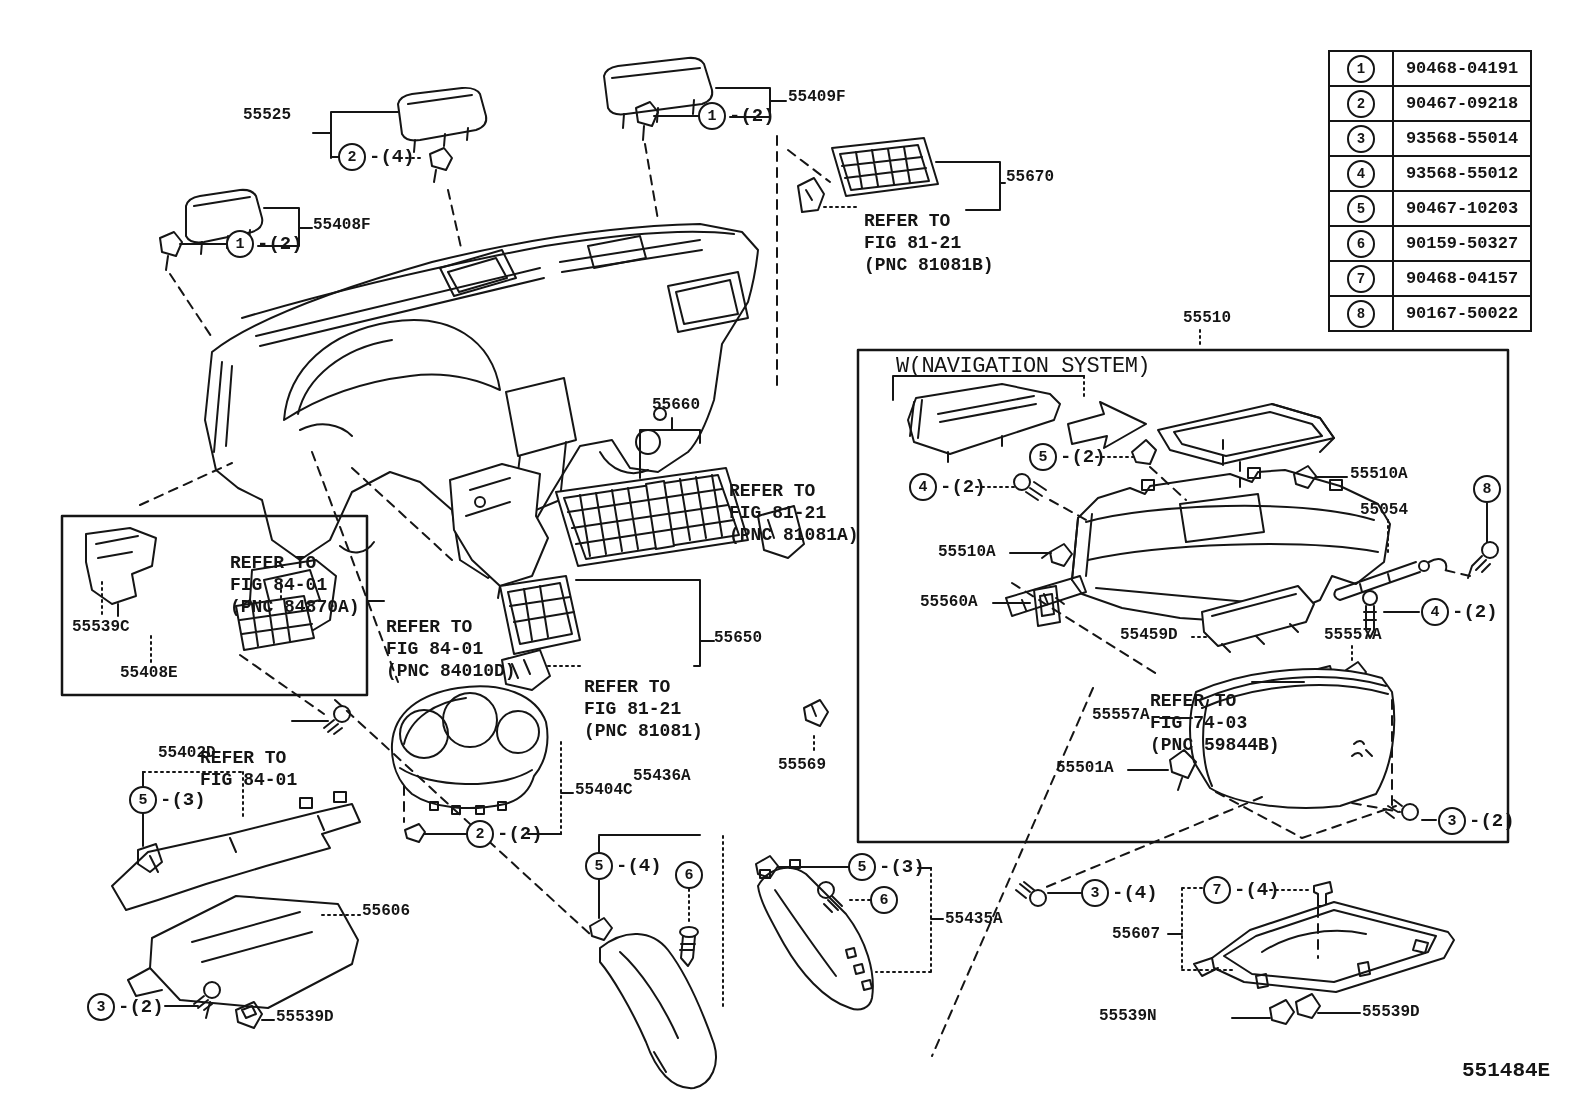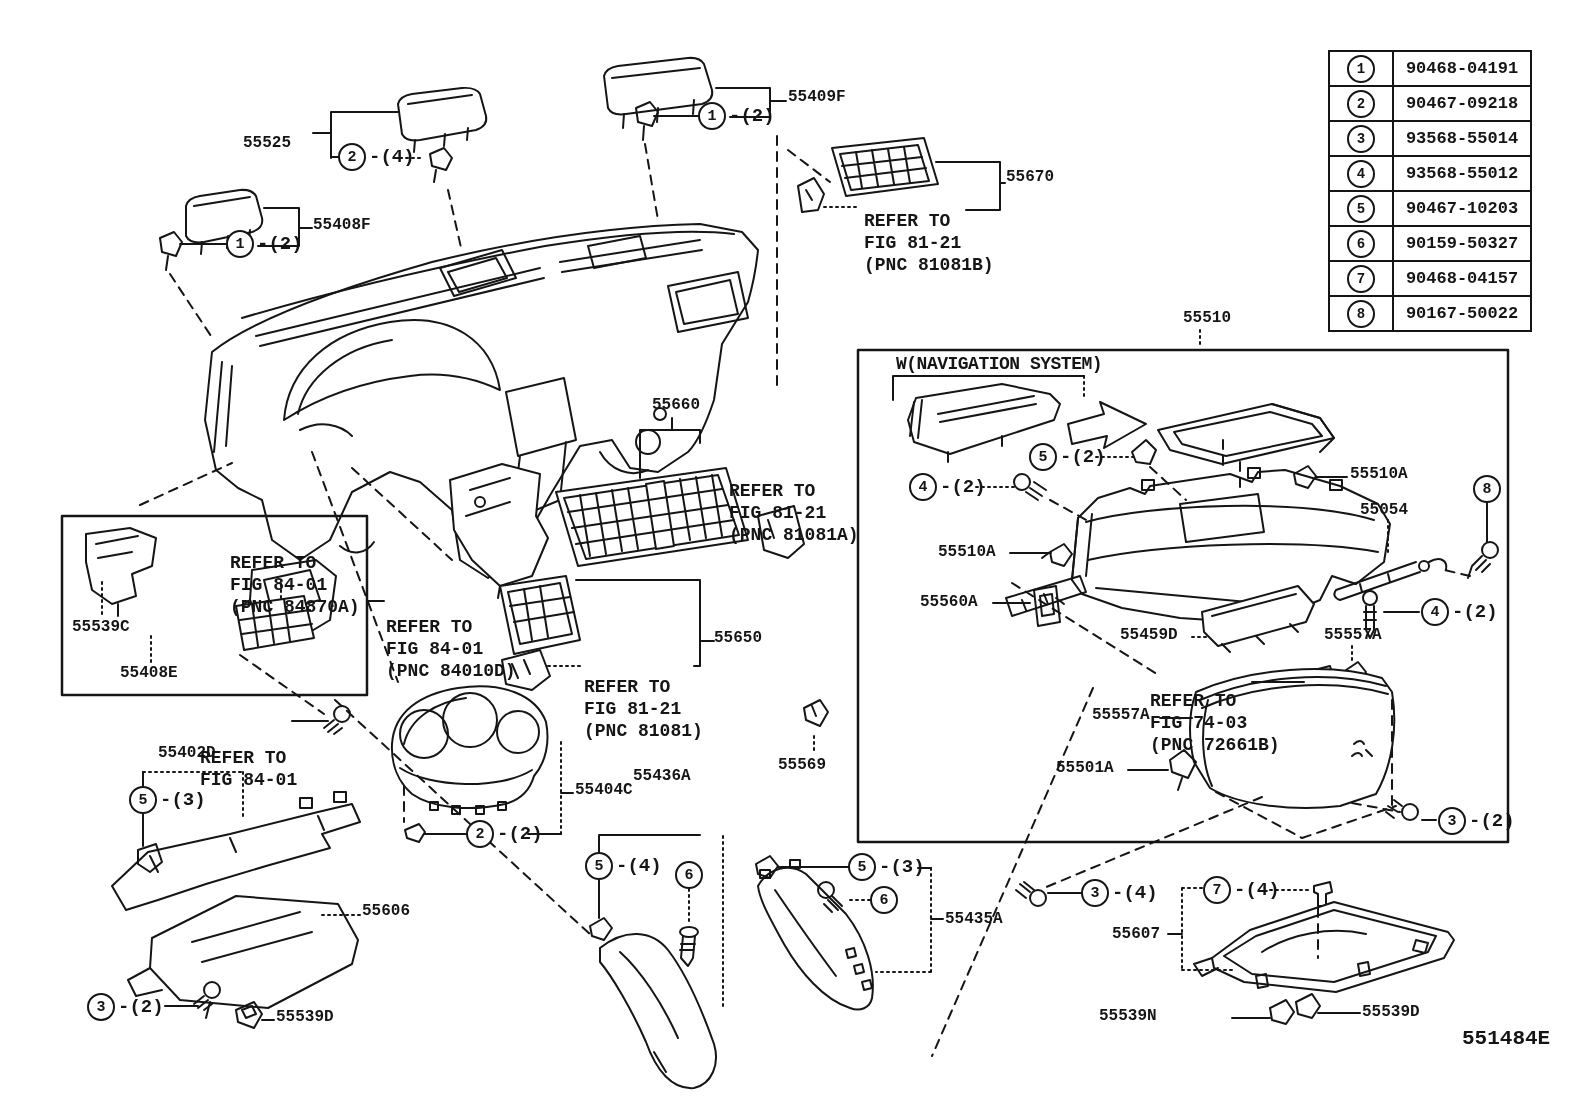--- a/index.html
+++ b/index.html
@@ -1,22 +1,22 @@
 <!DOCTYPE html>
 <html><head>
 <meta charset="utf-8">
 <style>
   html,body{margin:0;padding:0;background:#e8e8e8;}
   .stage{position:relative;width:1592px;height:1099px;background:#ffffff;overflow:hidden;
          font-family:"Liberation Mono","DejaVu Sans Mono",monospace;color:#151515;}
   .stage svg{position:absolute;left:0;top:0;}
   .lbl{position:absolute;font-weight:bold;font-size:16px;line-height:1;white-space:nowrap;letter-spacing:0;}
   .ref{position:absolute;font-weight:bold;font-size:18px;line-height:22px;white-space:pre;}
-  .navcap{position:absolute;font-weight:bold;font-size:18px;letter-spacing:-0.5px;white-space:nowrap;}
-  .code{position:absolute;font-weight:bold;font-size:21px;}
+  .navcap{position:absolute;font-weight:normal;font-size:22px;letter-spacing:-0.5px;white-space:nowrap;}
+  .code{position:absolute;font-weight:bold;font-size:21px;margin-top:32px;}
   .callout{position:absolute;display:flex;align-items:center;transform:translate(-14px,-14px);}
   .cnum{display:flex;align-items:center;justify-content:center;width:24px;height:24px;
         border:2px solid #151515;border-radius:50%;font-weight:bold;font-size:15px;background:#fff;flex:0 0 auto;}
   .cqty{font-weight:bold;font-size:19px;margin-left:3px;white-space:nowrap;}
   table.parts{position:absolute;left:1328px;top:50px;border-collapse:collapse;background:#fff;}
   table.parts td{border:2px solid #151515;height:33px;text-align:center;vertical-align:middle;
         font-weight:bold;font-size:17px;padding:0;}
   table.parts td.c1{width:62px;}
   table.parts td.c2{width:136px;}
   .tcirc{display:inline-flex;align-items:center;justify-content:center;width:24px;height:24px;
@@ -344,21 +344,21 @@
     <path d="M312,452 L398,682 M404,786 V822 M352,468 L452,560"></path>
     <path d="M140,505 L232,463 M240,655 L324,714 M335,700 L592,936"></path>
     <path d="M1093,688 L932,1056 M1262,797 L1044,888 M1352,803 L1400,812"></path>
     <path d="M1012,583 L1160,676 M1392,700 V808 M1470,576 L1440,569"></path>
     <path d="M1150,467 L1186,500 M1223,440 V468 M1050,500 L1090,522 M1240,462 V490"></path>
     <path d="M1216,792 L1302,838 M1302,838 L1396,806"></path>
     <path d="M1318,908 V958"></path>
   </g>
 </svg>
 
-<div class="lbl" style="left:243px;top:135px">55525</div>
+<div class="lbl" style="left:243px;top:107px">55525</div>
 <div class="lbl" style="left:313px;top:217px">55408F</div>
 <div class="lbl" style="left:788px;top:89px">55409F</div>
 <div class="lbl" style="left:1006px;top:169px">55670</div>
 <div class="lbl" style="left:652px;top:397px">55660</div>
 <div class="lbl" style="left:714px;top:630px">55650</div>
 <div class="lbl" style="left:72px;top:619px">55539C</div>
 <div class="lbl" style="left:120px;top:665px">55408E</div>
 <div class="lbl" style="left:158px;top:745px">55402D</div>
 <div class="lbl" style="left:362px;top:903px">55606</div>
 <div class="lbl" style="left:276px;top:1009px">55539D</div>
@@ -394,21 +394,21 @@
 <div class="ref" style="left:230px;top:508px">
   <div>REFER TO</div><div>FIG 84-01</div><div>(PNC 84870A)</div>
 </div>
 <div class="ref" style="left:386px;top:572px">
   <div>REFER TO</div><div>FIG 84-01</div><div>(PNC 84010D)</div>
 </div>
 <div class="ref" style="left:200px;top:703px">
   <div>REFER TO</div><div>FIG 84-01</div>
 </div>
 <div class="ref" style="left:1150px;top:646px">
-  <div>REFER TO</div><div>FIG 74-03</div><div>(PNC 72661B)</div>
+  <div>REFER TO</div><div>FIG 74-03</div><div>(PNC 59844B)</div>
 </div>
 
 <div class="callout" style="left:352px;top:157px">
       <span class="cnum">2</span>
       <span class="cqty">-(4)</span>
     </div>
 <div class="callout" style="left:240px;top:244px">
       <span class="cnum">1</span>
       <span class="cqty">-(2)</span>
     </div>

